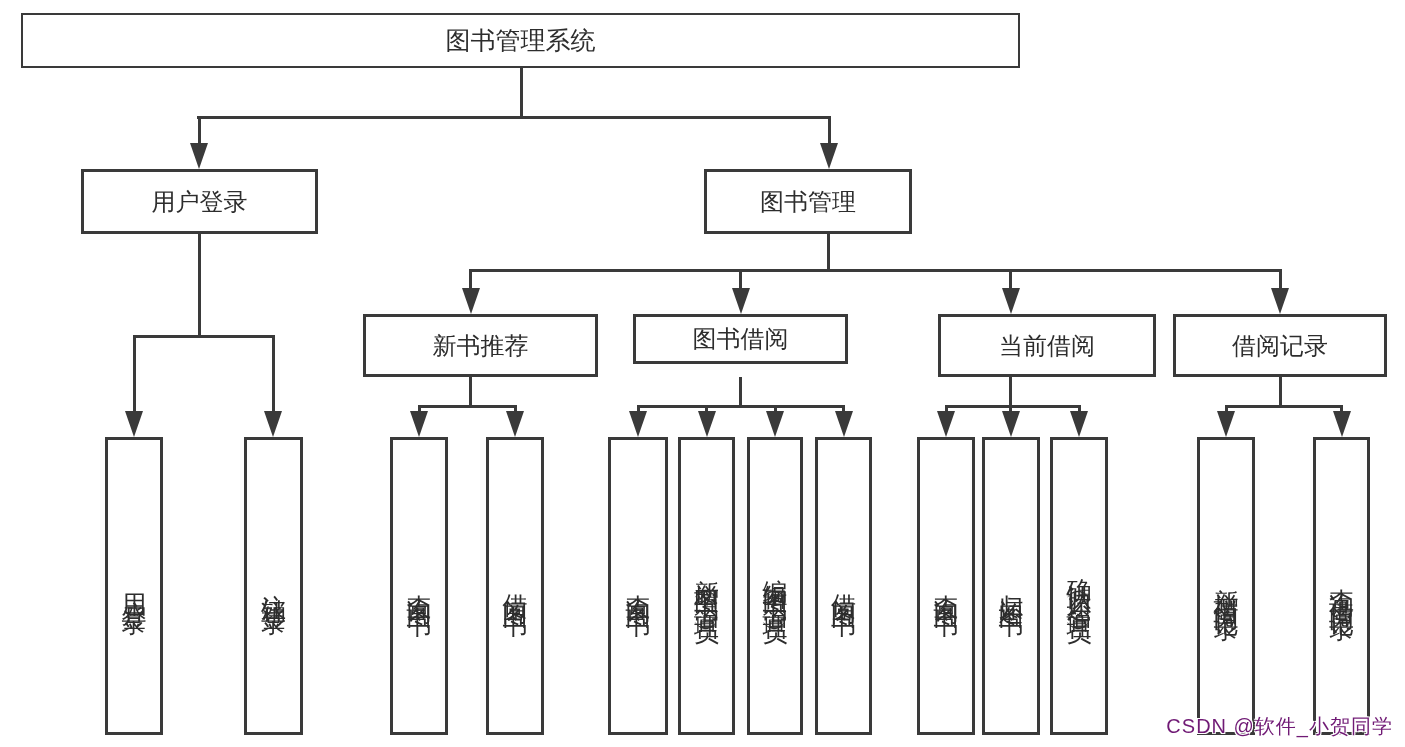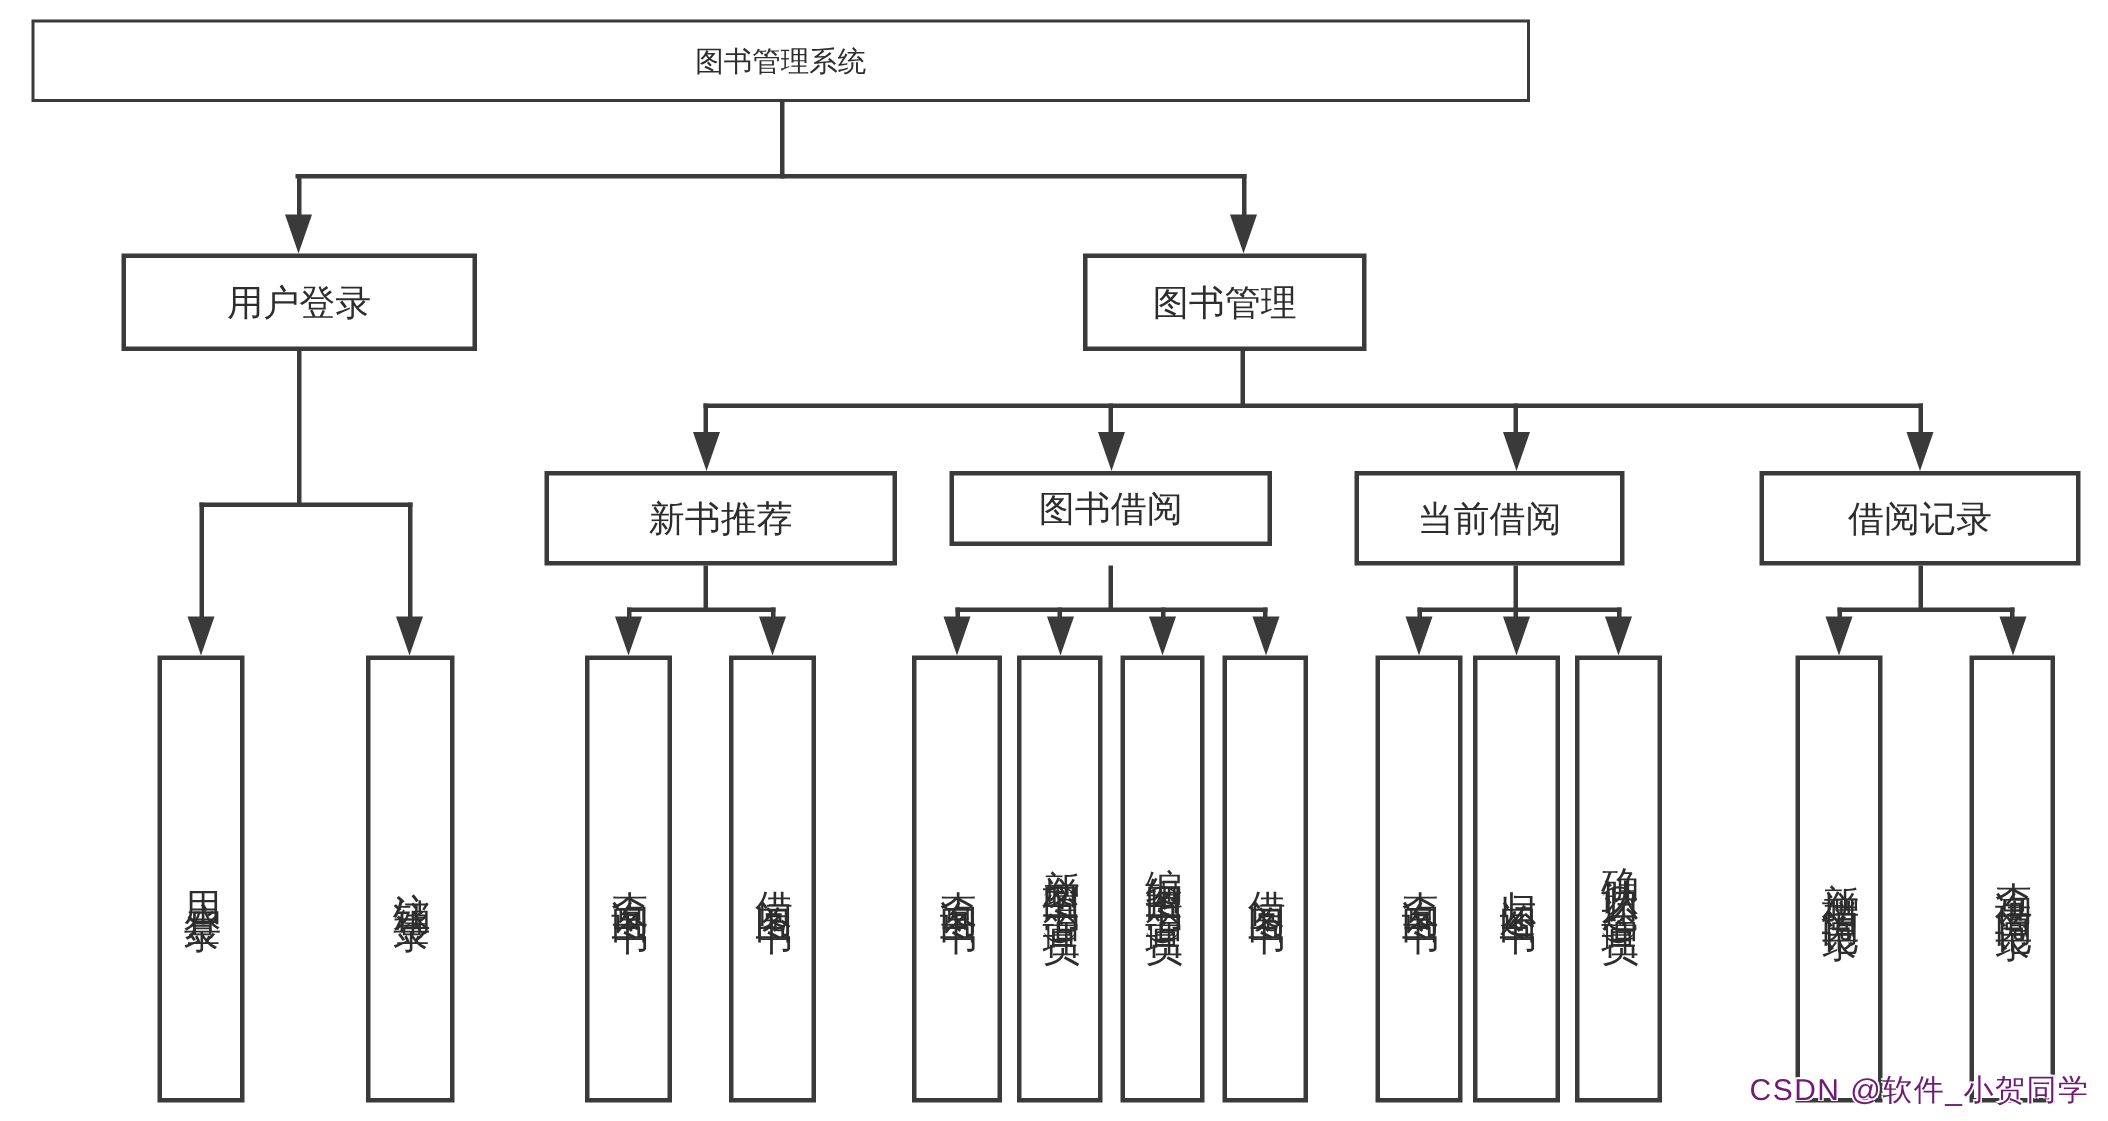--- a/index.html
+++ b/index.html
@@ -18,21 +18,21 @@
   .node {
     position: absolute;
     background: #ffffff;
     border: 3px solid #3a3a3a;
     color: #2d2d2d;
     display: flex;
     align-items: center;
     justify-content: center;
     text-align: center;
   }
-  .node.root  { border-width: 2px; font-size: 19px; }
+  .node.root  { border-width: 2px; font-size: 25px; }
   .node.lvl   { font-size: 24px; }
   .leaf {
     position: absolute;
     background: #ffffff;
     border: 3px solid #3a3a3a;
     color: #2d2d2d;
     display: flex;
     align-items: center;
     justify-content: center;
   }
@@ -74,27 +74,27 @@
 </style>
 </head>
 <body>
 
 <div class="canvas">
 
   <div class="node root" style="left:21px; top:13px; width:999px; height:55px;">图书管理系统</div>
 
   <div class="node lvl" style="left:81px; top:169px; width:237px; height:65px;">用户登录</div>
 
-  <div class="node lvl" style="left:722px; top:169px; width:189px; height:65px;">图书管理</div>
+  <div class="node lvl" style="left:704px; top:169px; width:208px; height:65px;">图书管理</div>
 
   <div class="node lvl" style="left:363px; top:314px; width:235px; height:63px;">新书推荐</div>
 
   <div class="node lvl" style="left:633px; top:314px; width:215px; height:50px;">图书借阅</div>
 
-  <div class="node lvl" style="left:903px; top:314px; width:180px; height:63px;">当前借阅</div>
+  <div class="node lvl" style="left:938px; top:314px; width:218px; height:63px;">当前借阅</div>
 
   <div class="node lvl" style="left:1173px; top:314px; width:214px; height:63px;">借阅记录</div>
 
   <div class="leaf" style="left:105px; top:437px; width:58px; height:298px;">
     <span>用户登录</span>
   </div>
   <div class="leaf" style="left:244px; top:437px; width:59px; height:298px;">
     <span>注销登录</span>
   </div>
 

